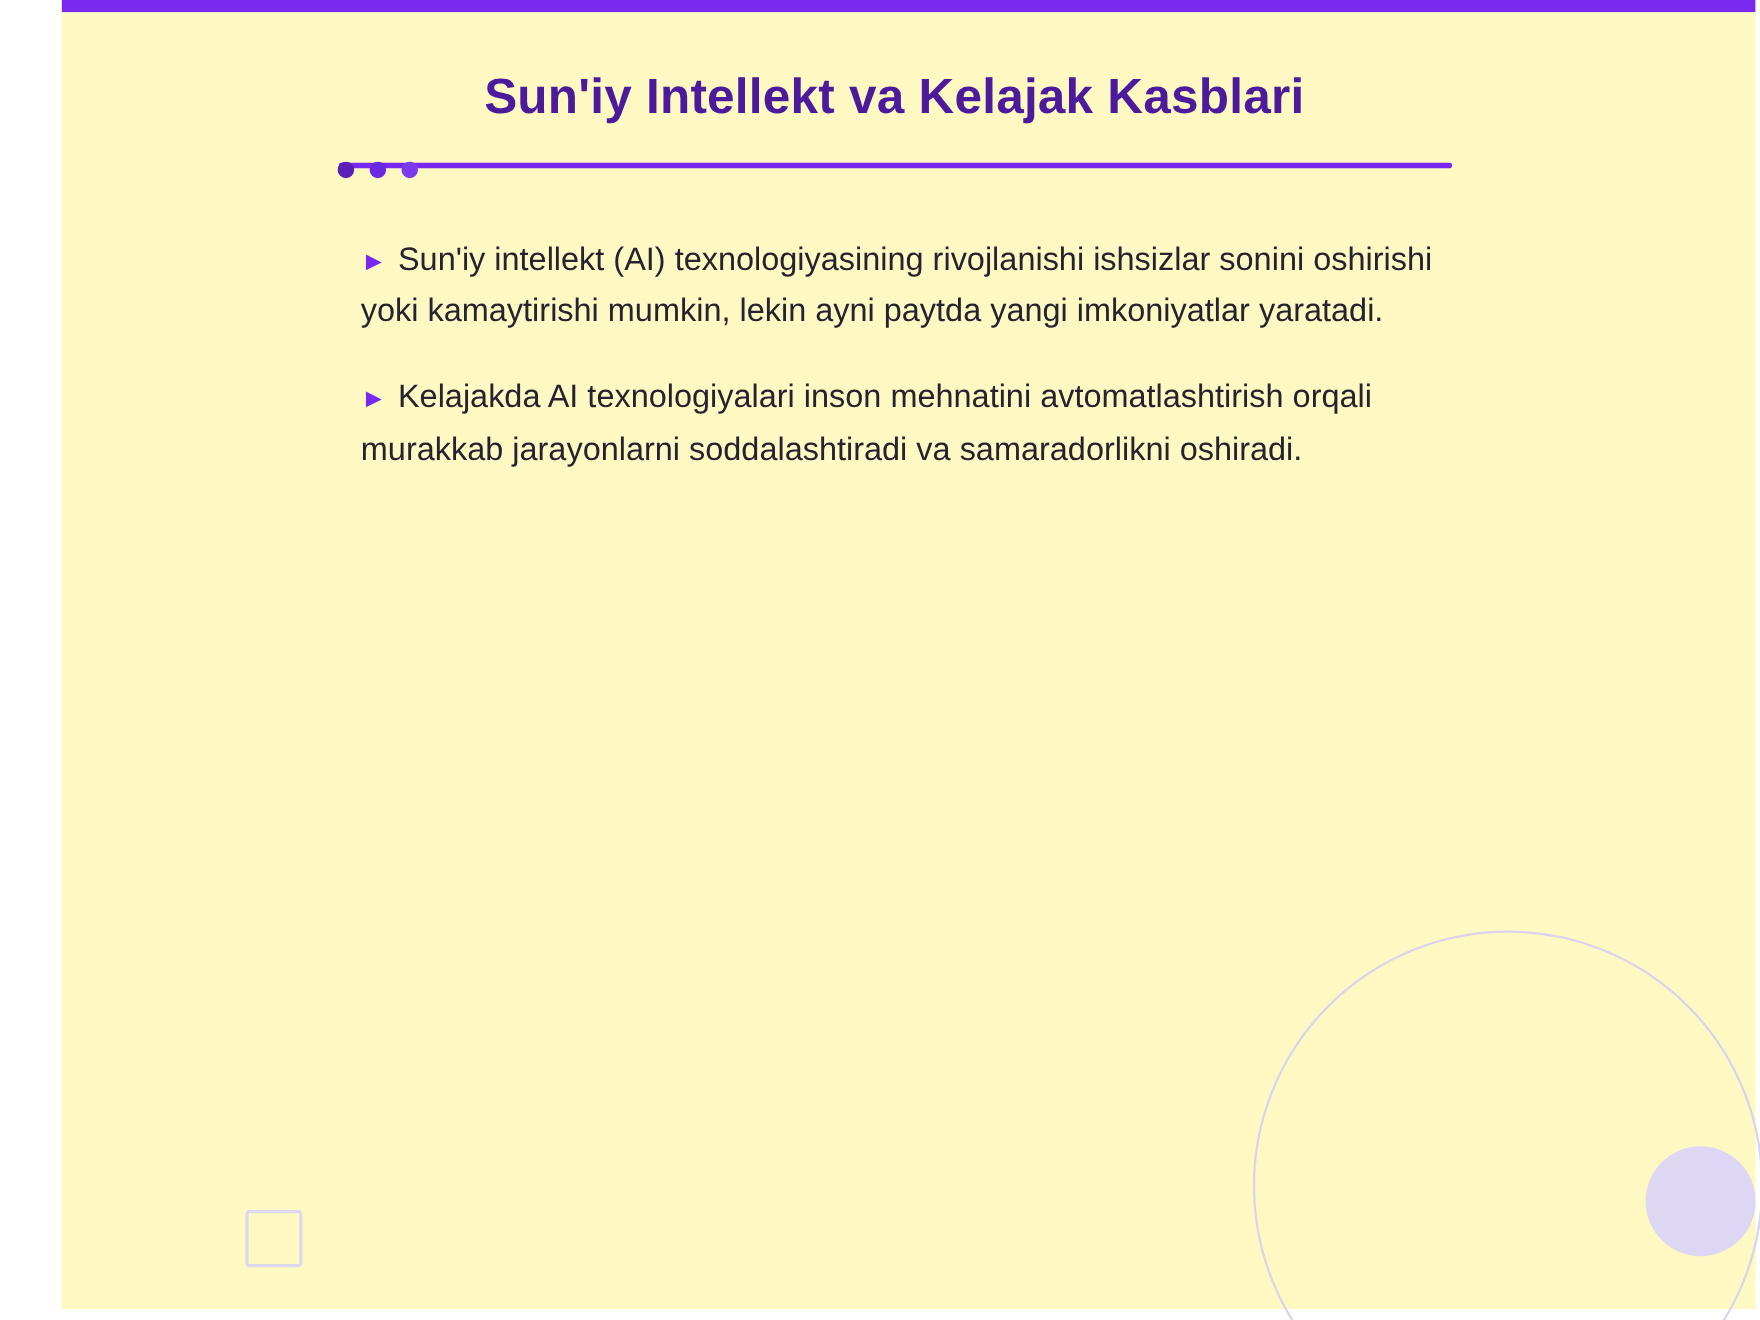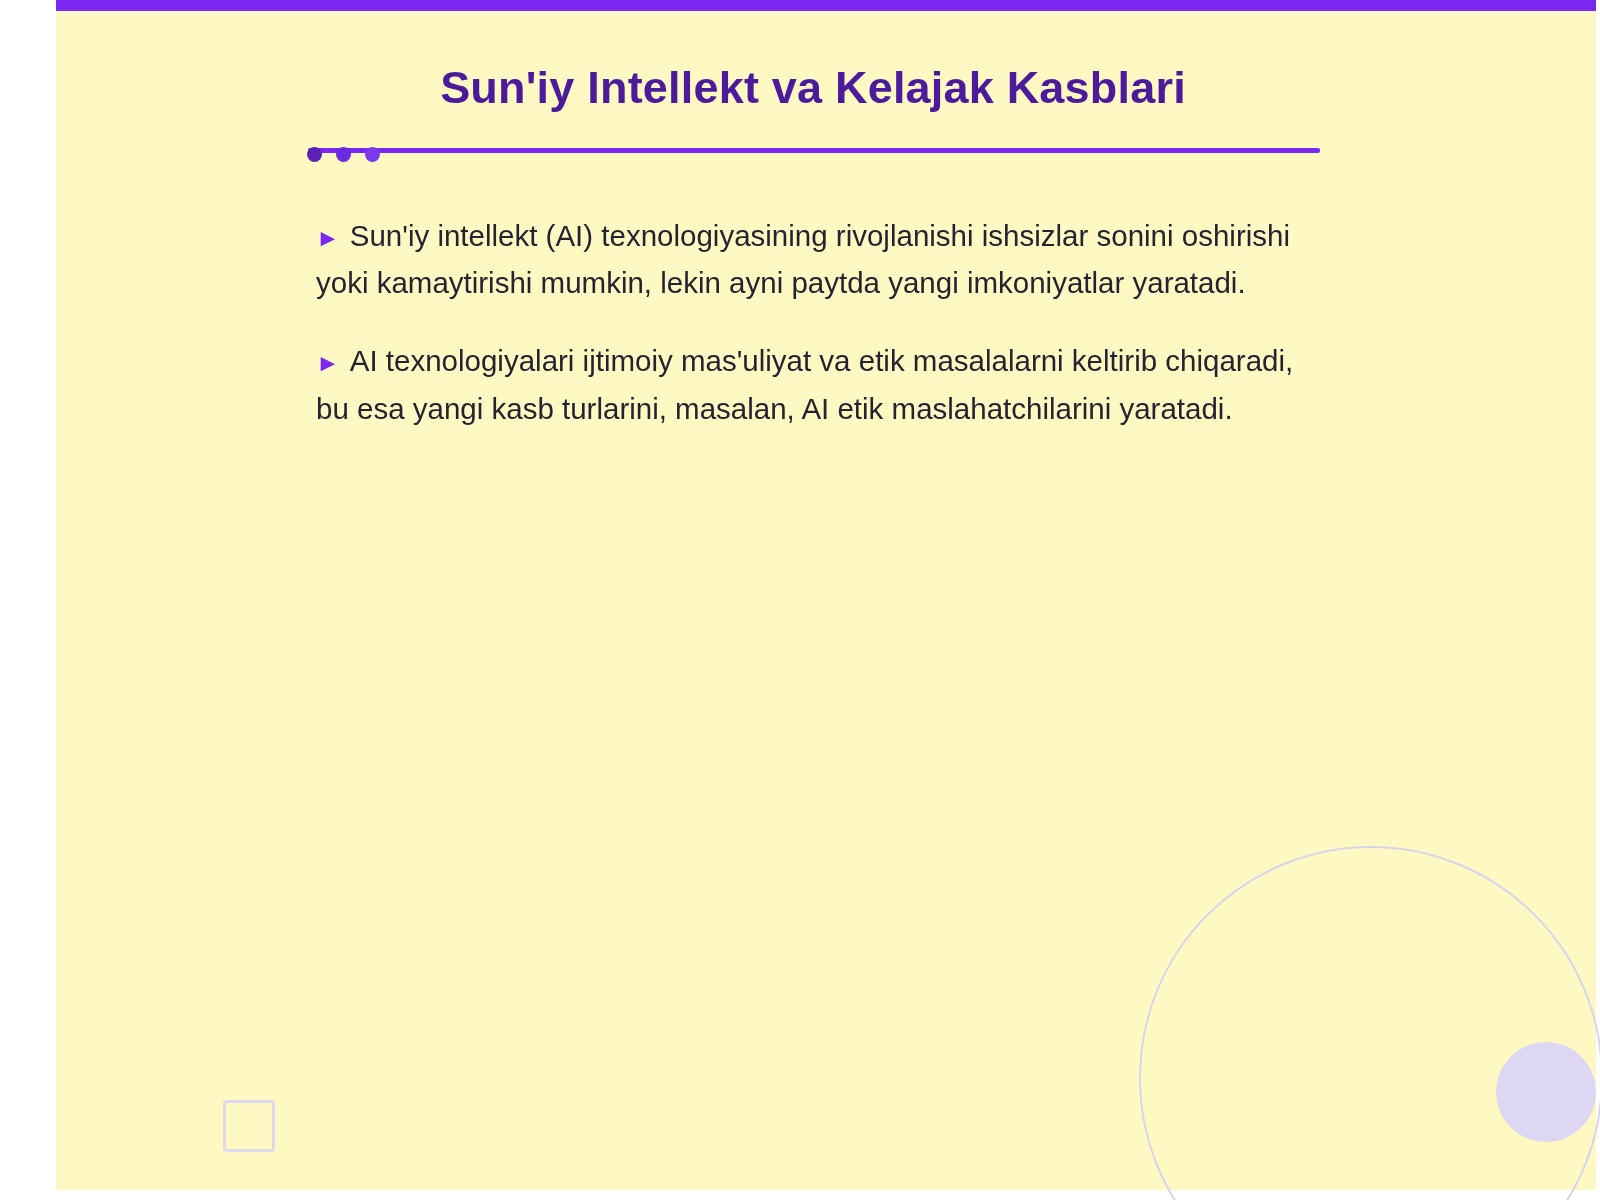--- a/index.html
+++ b/index.html
@@ -126,21 +126,21 @@
     height: 15px;
     border-radius: 50%;
     background: #5b21b6;
   }
   .dot.d2 { background: #6b2ae0; }
   .dot.d3 { background: #7c3aed; }
 
   
   .content {
     position: absolute;
-    left: 288px;
+    left: 300px;
     top: 182px;
     width: 990px;
   }
   .bullet {
     font-size: 29.5px;
     line-height: 1.62;
     color: #262330;
     margin-bottom: 30px;
     text-indent: 0;
   }
@@ -177,17 +177,17 @@
 
   <div class="rule"></div>
   <div class="dots">
     <span class="dot d1"></span>
     <span class="dot d2"></span>
     <span class="dot d3"></span>
   </div>
 
   <div class="content">
     <p class="bullet"><span class="marker">►</span><span>Sun'iy intellekt (AI) texnologiyasining rivojlanishi ishsizlar sonini oshirishi yoki kamaytirishi mumkin, lekin ayni paytda yangi imkoniyatlar yaratadi.</span></p>
-    <p class="bullet"><span class="marker">►</span><span>AI texnologiyalari ijtimoiy mas'uliyat va etik masalalarni keltirib chiqaradi, bu esa yangi kasb turlarini, masalan, AI etik maslahatchilarini yaratadi.</span></p>
+    <p class="bullet"><span class="marker">►</span><span>Kelajakda AI texnologiyalari inson mehnatini avtomatlashtirish orqali murakkab jarayonlarni soddalashtiradi va samaradorlikni oshiradi.</span></p>
   </div>
 
   <div class="page-num">3</div>
 </div>
 
 </body></html>

